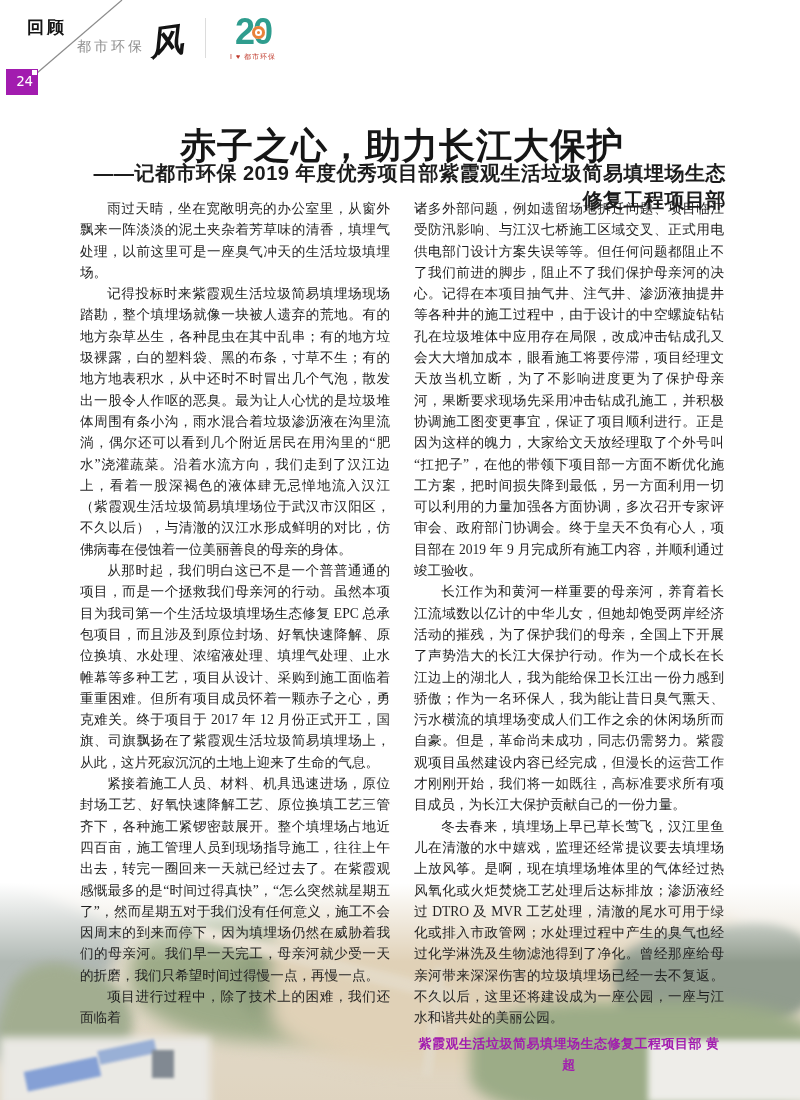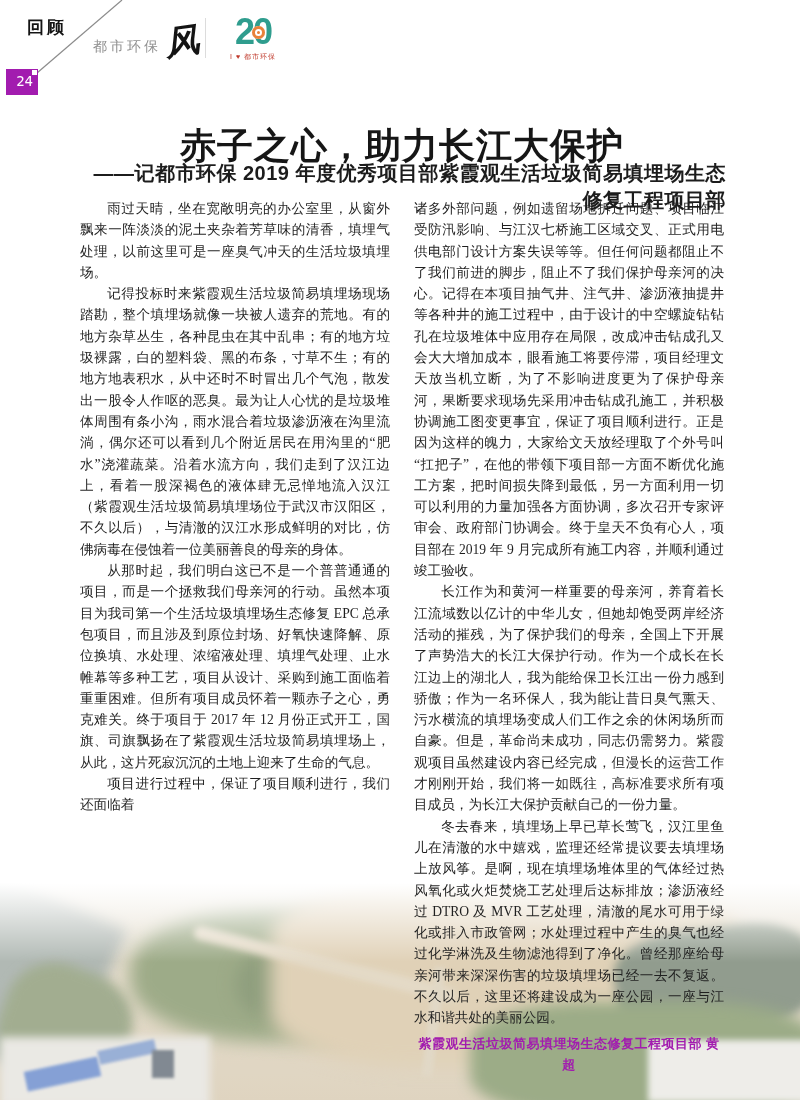--- a/index.html
+++ b/index.html
@@ -2,21 +2,21 @@
 <html lang="zh"><head>
 <meta charset="utf-8">
 <style>
   html,body{margin:0;padding:0;}
   body{width:800px;height:1100px;background:#ffffff;font-family:"Liberation Sans",sans-serif;}
   .page{position:relative;width:800px;height:1100px;background:#fff;overflow:hidden;}
 
   
   .section-label{position:absolute;left:27px;top:16px;font-size:17px;font-weight:bold;color:#141414;letter-spacing:3px;}
   .diag-svg{position:absolute;left:0;top:0;}
-  .brand{position:absolute;left:93px;top:24px;display:flex;align-items:center;}
+  .brand{position:absolute;left:77px;top:24px;display:flex;align-items:center;}
   .brand-name{font-size:14px;color:#8f8f8f;letter-spacing:3px;margin-top:12px;}
   .brand-glyph{font-family:"DejaVu Serif",serif;font-style:italic;font-weight:bold;font-size:34px;color:#141414;transform:rotate(-8deg);margin-left:4px;line-height:1;}
   .hdr-divider{position:absolute;left:205px;top:18px;width:1px;height:40px;background:#dcdcdc;}
   .anniv{position:absolute;left:218px;top:14px;width:70px;text-align:center;}
   .anniv-num{font-size:36px;font-weight:900;color:#2f9d8e;line-height:1;letter-spacing:-2px;position:relative;display:inline-block;}
   .anniv-dot{position:absolute;right:6px;top:12px;width:13px;height:13px;border-radius:50%;background:#e8813a;box-shadow:inset 0 0 0 3px #e8813a, inset 0 0 0 5px #fff;}
   .anniv-cap{font-size:7px;color:#c0392b;letter-spacing:1px;margin-top:2px;}
   .page-badge{position:absolute;left:6px;top:69px;width:32px;height:26px;background:#a21caf;}
   .page-badge .num{position:absolute;right:5px;top:4px;color:#ffffff;font-size:14px;font-family:"DejaVu Sans Mono",monospace;}
   .badge-notch{position:absolute;right:1px;top:1px;width:5px;height:5px;background:#ffffff;}
@@ -81,21 +81,22 @@
   </div>
 
   <div class="title">赤子之心，助力长江大保护</div>
   <div class="subtitle">——记都市环保 2019 年度优秀项目部紫霞观生活垃圾简易填埋场生态修复工程项目部</div>
 
   <div class="columns">
     <div class="col">
       <p>雨过天晴，坐在宽敞明亮的办公室里，从窗外飘来一阵淡淡的泥土夹杂着芳草味的清香，填埋气处理，以前这里可是一座臭气冲天的生活垃圾填埋场。</p>
       <p>记得投标时来紫霞观生活垃圾简易填埋场现场踏勘，整个填埋场就像一块被人遗弃的荒地。有的地方杂草丛生，各种昆虫在其中乱串；有的地方垃圾裸露，白的塑料袋、黑的布条，寸草不生；有的地方地表积水，从中还时不时冒出几个气泡，散发出一股令人作呕的恶臭。最为让人心忧的是垃圾堆体周围有条小沟，雨水混合着垃圾渗沥液在沟里流淌，偶尔还可以看到几个附近居民在用沟里的“肥水”浇灌蔬菜。沿着水流方向，我们走到了汉江边上，看着一股深褐色的液体肆无忌惮地流入汉江（紫霞观生活垃圾简易填埋场位于武汉市汉阳区，不久以后），与清澈的汉江水形成鲜明的对比，仿佛病毒在侵蚀着一位美丽善良的母亲的身体。</p>
       <p>从那时起，我们明白这已不是一个普普通通的项目，而是一个拯救我们母亲河的行动。虽然本项目为我司第一个生活垃圾填埋场生态修复 EPC 总承包项目，而且涉及到原位封场、好氧快速降解、原位换填、水处理、浓缩液处理、填埋气处理、止水帷幕等多种工艺，项目从设计、采购到施工面临着重重困难。但所有项目成员怀着一颗赤子之心，勇克难关。终于项目于 2017 年 12 月份正式开工，国旗、司旗飘扬在了紫霞观生活垃圾简易填埋场上，从此，这片死寂沉沉的土地上迎来了生命的气息。</p>
-      <p>项目进行过程中，保证了项目顺利进行，我们还面临着</p>
+      <p>紧接着施工人员、材料、机具迅速进场，原位封场工艺、好氧快速降解工艺、原位换填工艺三管齐下，各种施工紧锣密鼓展开。整个填埋场占地近四百亩，施工管理人员到现场指导施工，往往上午出去，转完一圈回来一天就已经过去了。在紫霞观感慨最多的是“时间过得真快”，“怎么突然就星期五了”，然而星期五对于我们没有任何意义，施工不会因周末的到来而停下，因为填埋场仍然在威胁着我们的母亲河。我们早一天完工，母亲河就少受一天的折磨，我们只希望时间过得慢一点，再慢一点。</p>
+      <p>项目进行过程中，除了技术上的困难，我们还面临着</p>
     </div>
     <div class="col">
       <p class="cont">诸多外部问题，例如遗留场地拆迁问题、项目临江受防汛影响、与江汉七桥施工区域交叉、正式用电供电部门设计方案失误等等。但任何问题都阻止不了我们前进的脚步，阻止不了我们保护母亲河的决心。记得在本项目抽气井、注气井、渗沥液抽提井等各种井的施工过程中，由于设计的中空螺旋钻钻孔在垃圾堆体中应用存在局限，改成冲击钻成孔又会大大增加成本，眼看施工将要停滞，项目经理文天放当机立断，为了不影响进度更为了保护母亲河，果断要求现场先采用冲击钻成孔施工，并积极协调施工图变更事宜，保证了项目顺利进行。正是因为这样的魄力，大家给文天放经理取了个外号叫“扛把子”，在他的带领下项目部一方面不断优化施工方案，把时间损失降到最低，另一方面利用一切可以利用的力量加强各方面协调，多次召开专家评审会、政府部门协调会。终于皇天不负有心人，项目部在 2019 年 9 月完成所有施工内容，并顺利通过竣工验收。</p>
       <p>长江作为和黄河一样重要的母亲河，养育着长江流域数以亿计的中华儿女，但她却饱受两岸经济活动的摧残，为了保护我们的母亲，全国上下开展了声势浩大的长江大保护行动。作为一个成长在长江边上的湖北人，我为能给保卫长江出一份力感到骄傲；作为一名环保人，我为能让昔日臭气熏天、污水横流的填埋场变成人们工作之余的休闲场所而自豪。但是，革命尚未成功，同志仍需努力。紫霞观项目虽然建设内容已经完成，但漫长的运营工作才刚刚开始，我们将一如既往，高标准要求所有项目成员，为长江大保护贡献自己的一份力量。</p>
       <p>冬去春来，填埋场上早已草长莺飞，汉江里鱼儿在清澈的水中嬉戏，监理还经常提议要去填埋场上放风筝。是啊，现在填埋场堆体里的气体经过热风氧化或火炬焚烧工艺处理后达标排放；渗沥液经过 DTRO 及 MVR 工艺处理，清澈的尾水可用于绿化或排入市政管网；水处理过程中产生的臭气也经过化学淋洗及生物滤池得到了净化。曾经那座给母亲河带来深深伤害的垃圾填埋场已经一去不复返。不久以后，这里还将建设成为一座公园，一座与江水和谐共处的美丽公园。</p>
       <div class="byline">紫霞观生活垃圾简易填埋场生态修复工程项目部 黄超</div>
     </div>
   </div>
 
   <div class="photo" title="紫霞观生活垃圾简易填埋场航拍图">

